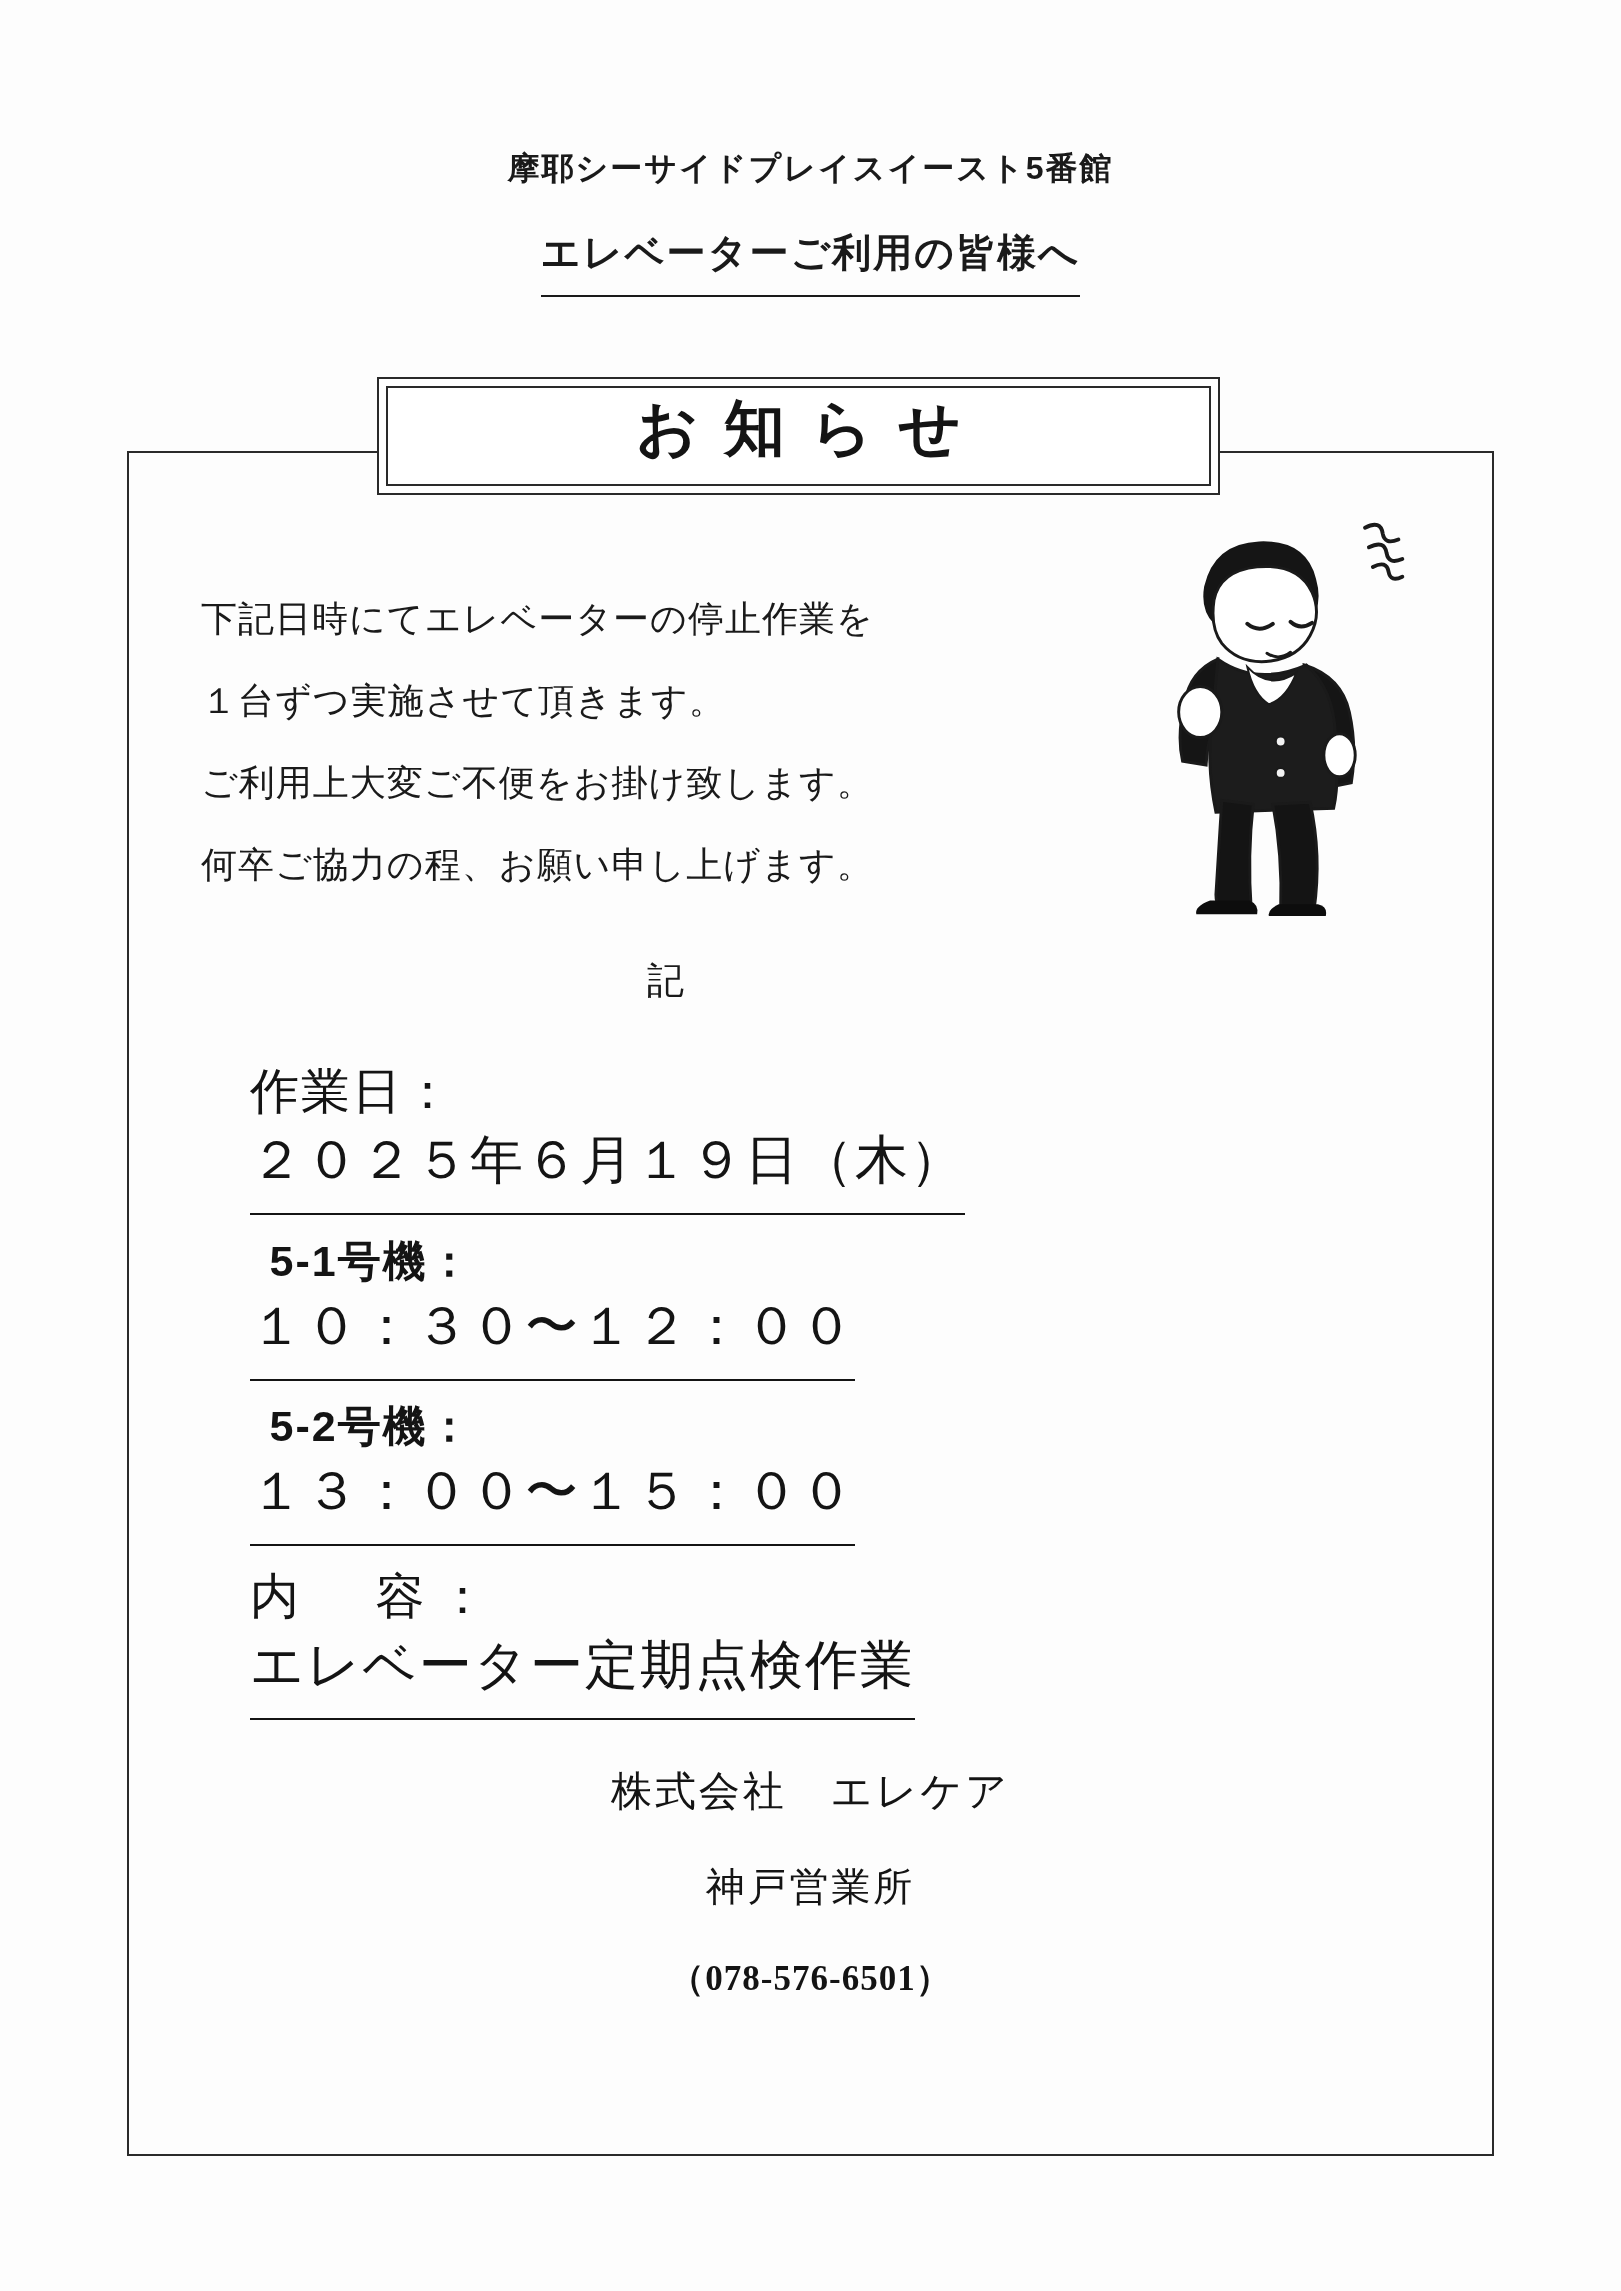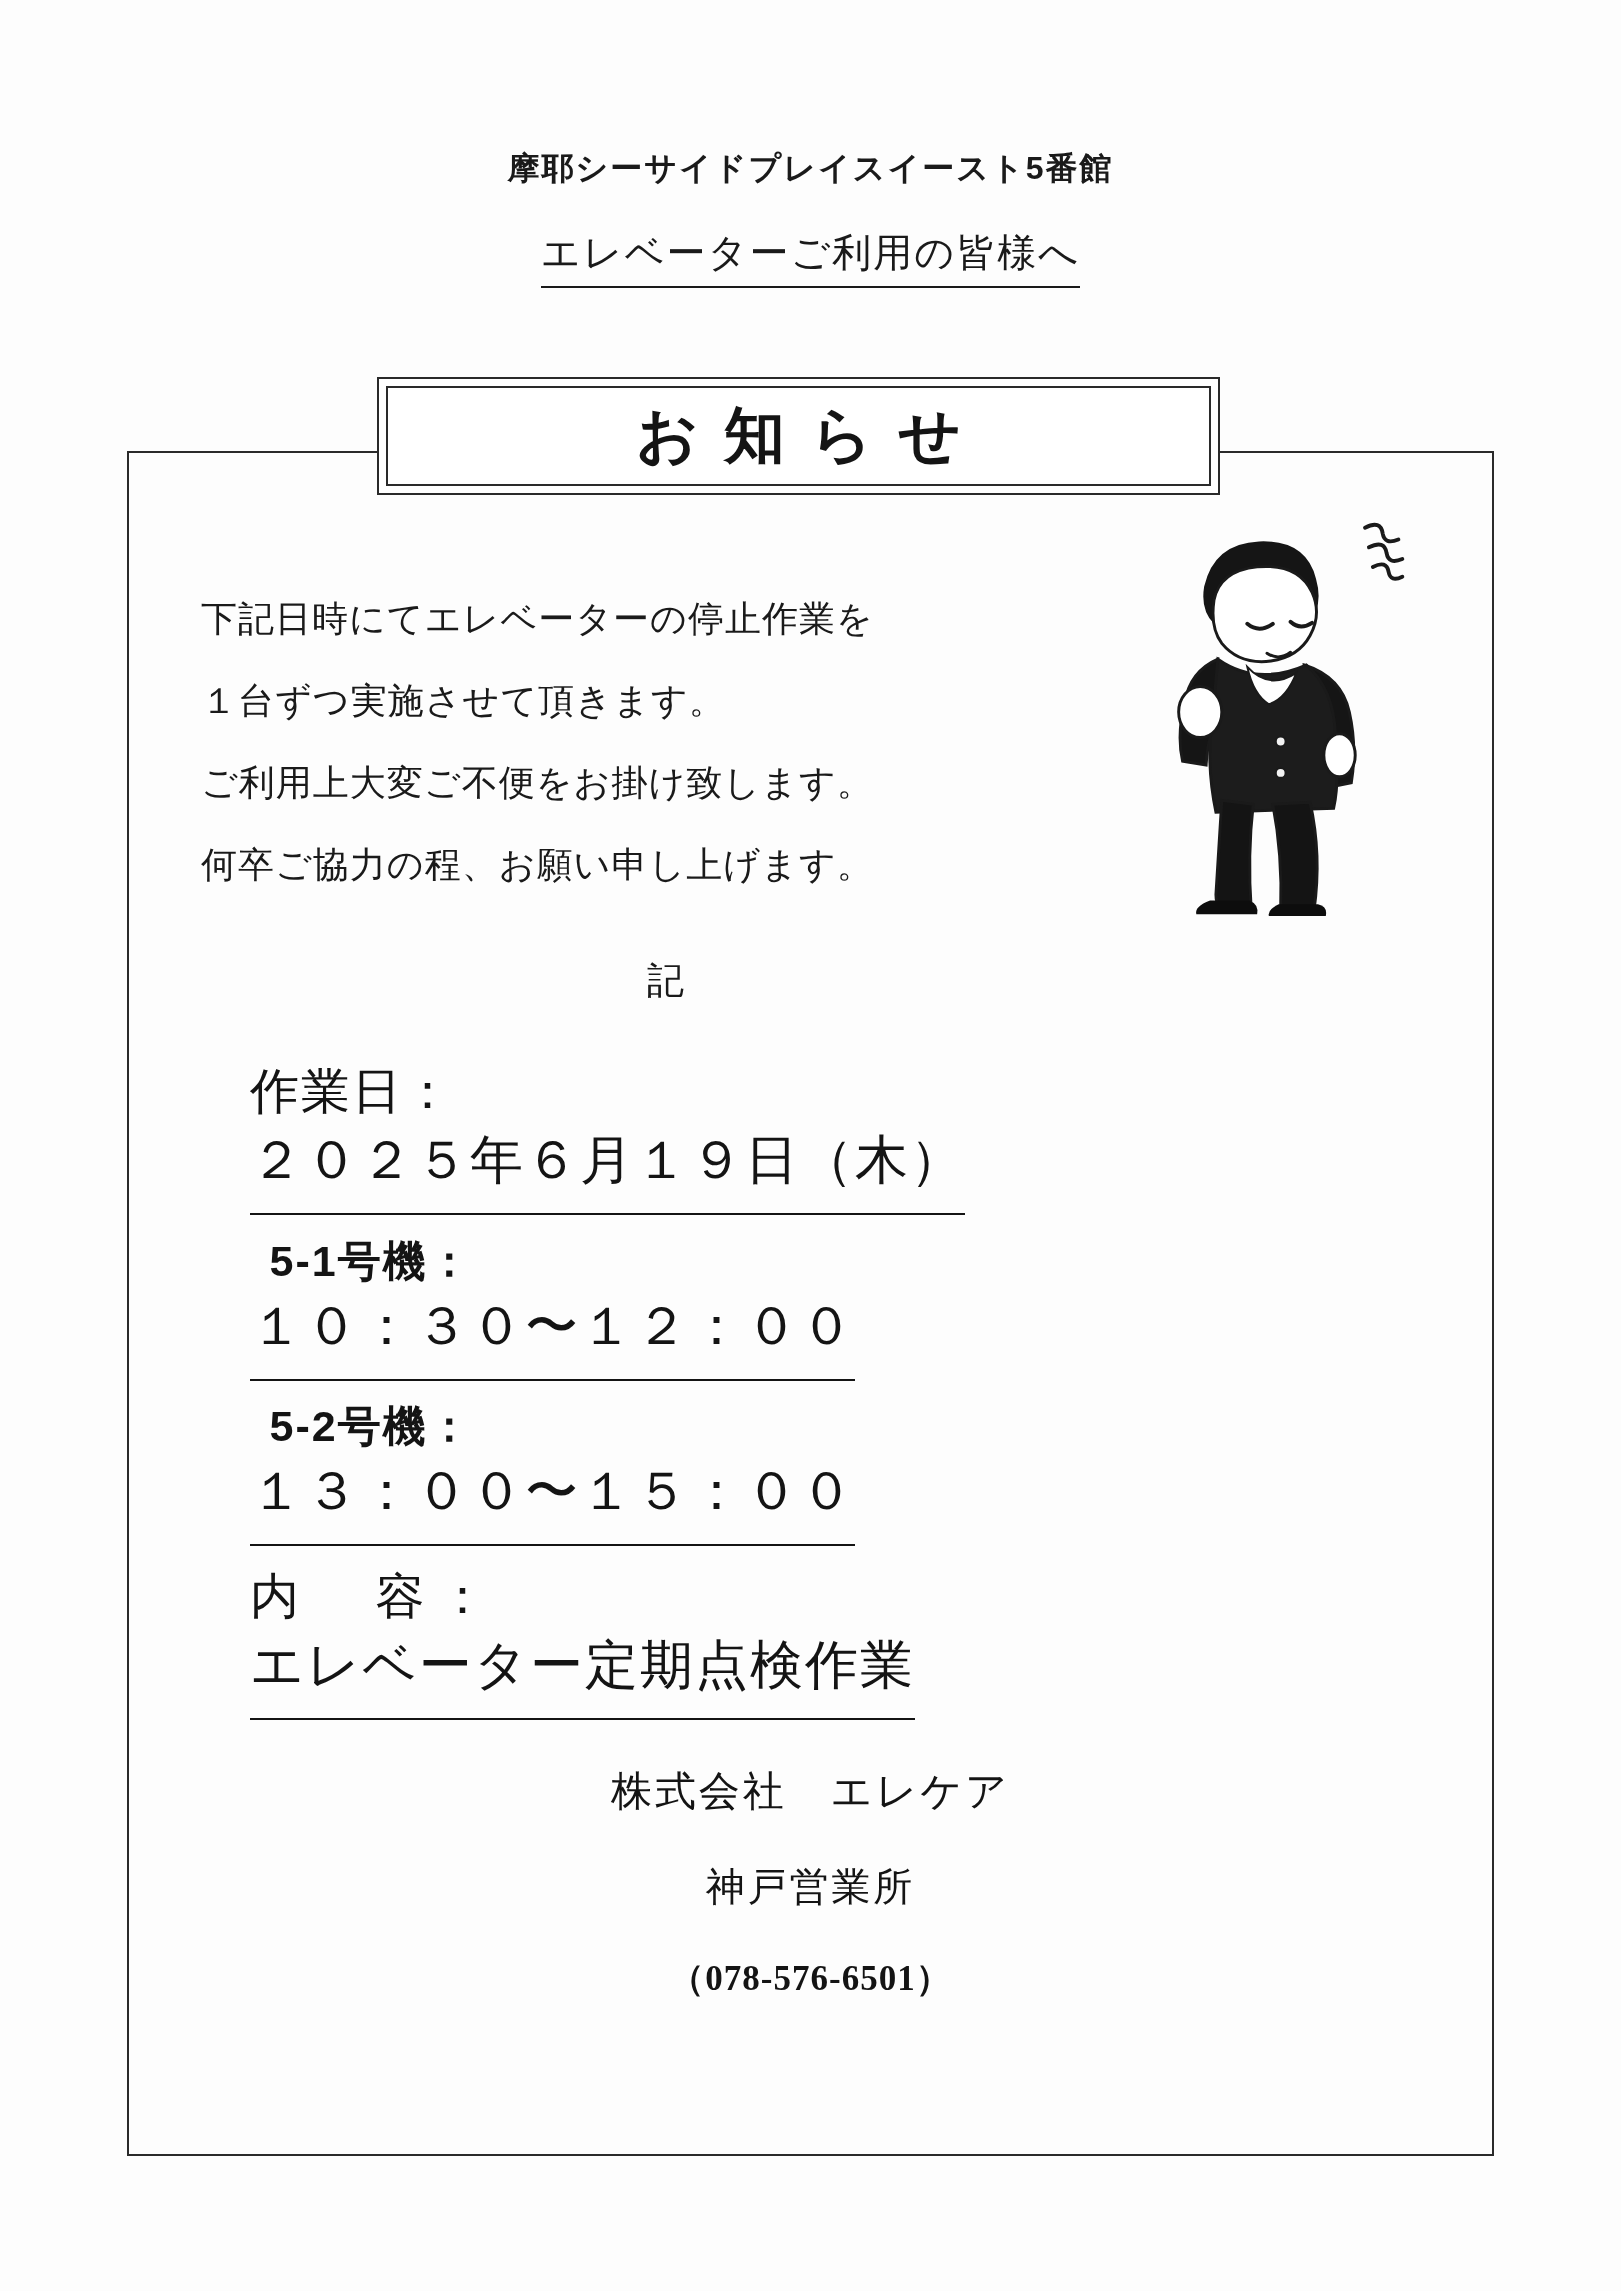--- a/index.html
+++ b/index.html
@@ -37,42 +37,42 @@
     color: #1a1a1a;
     white-space: nowrap;
   }
   .subtitle {
     margin-top: 35px;
     font-size: 39px;
     letter-spacing: 2px;
     color: #1a1a1a;
     display: inline-block;
     border-bottom: 2px solid #1a1a1a;
-    padding-bottom: 6px;
+    padding-bottom: 15px;
+    font-weight: bold;
   }
 
   
   .banner {
     position: absolute;
     top: 377px;
     left: 377px;
     width: 843px;
     height: 118px;
     border: 2.9px solid #2a2a2a;
     background: #ffffff;
     box-sizing: border-box;
     z-index: 5;
   }
   .banner-inner {
     position: absolute;
     inset: 6.9px;
     border: 2px solid #2a2a2a;
     box-sizing: border-box;
     display: flex;
-    align-items: center;
     justify-content: center;
   }
   .banner-text {
     font-size: 61px;
     letter-spacing: 25.5px;
     text-indent: 25.5px;
     font-weight: 600;
     color: #141414;
   }
 

